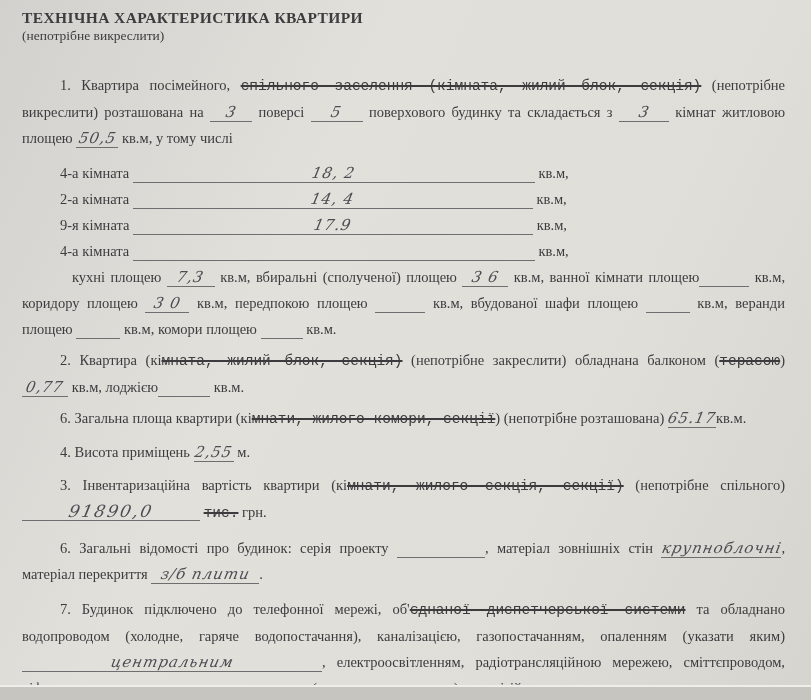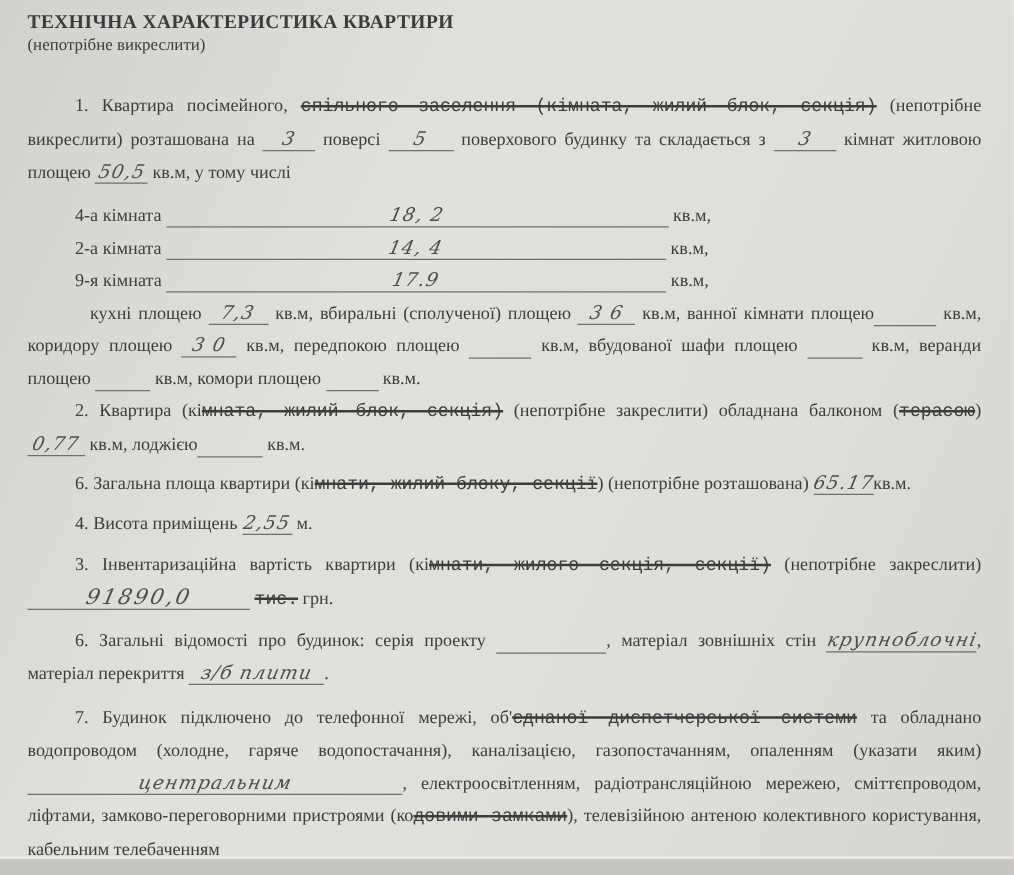--- a/index.html
+++ b/index.html
@@ -50,22 +50,23 @@
 <div class="sheet">
   <div class="title">
     <div class="t1">ТЕХНІЧНА ХАРАКТЕРИСТИКА КВАРТИРИ</div>
     <div class="t3">(непотрібне викреслити)</div>
   </div>
   <div id="doc-body">
       <div class="para num"><span class="txt">1. Квартира посімейного, </span><span class="st">спільного заселення (кімната, жилий блок, секція)</span><span class="txt"> (непотрібне викреслити) розташована на </span><span class="fill" style="width: 42px;"><span class="ink">3</span></span><span class="txt"> поверсі </span><span class="fill" style="width: 52px;"><span class="ink">5</span></span><span class="txt"> поверхового будинку та складається з </span><span class="fill" style="width: 50px;"><span class="ink">3</span></span><span class="txt"> кімнат житловою площею </span><span class="fill" style="width: 42px;"><span class="ink">50,5</span></span><span class="txt"> кв.м, у тому числі</span></div>
       <div class="para room"><span class="txt">4-а кімната </span><span class="fill" style="width: 402px;"><span class="ink">18, 2</span></span><span class="txt"> кв.м,</span></div>
       <div class="para room"><span class="txt">2-а кімната </span><span class="fill" style="width: 400px;"><span class="ink">14, 4</span></span><span class="txt"> кв.м,</span></div>
       <div class="para room"><span class="txt">9-я кімната </span><span class="fill" style="width: 400px;"><span class="ink">17.9</span></span><span class="txt"> кв.м,</span></div>
+      <div class="para room"><span class="txt">4-а кімната </span><span class="fill" style="width: 402px;"><span class="ink"></span></span><span class="txt"> кв.м,</span></div>
       <div class="para kindent"><span class="txt">кухні площею </span><span class="fill" style="width: 48px;"><span class="ink">7,3</span></span><span class="txt"> кв.м, вбиральні (сполученої) площею </span><span class="fill" style="width: 46px;"><span class="ink">3 6</span></span><span class="txt"> кв.м, ванної кімнати площею</span><span class="fill" style="width: 50px;"><span class="ink"></span></span><span class="txt"> кв.м, коридору площею </span><span class="fill" style="width: 44px;"><span class="ink">3 0</span></span><span class="txt"> кв.м, передпокою площею </span><span class="fill" style="width: 50px;"><span class="ink"></span></span><span class="txt"> кв.м, вбудованої шафи площею </span><span class="fill" style="width: 44px;"><span class="ink"></span></span><span class="txt"> кв.м, веранди площею </span><span class="fill" style="width: 44px;"><span class="ink"></span></span><span class="txt"> кв.м, комори площею </span><span class="fill" style="width: 42px;"><span class="ink"></span></span><span class="txt"> кв.м.</span></div>
       <div class="para num"><span class="txt">2. Квартира (кі</span><span class="st">мната, жилий блок, секція)</span><span class="txt"> (непотрібне закреслити) обладнана балконом (</span><span class="st">терасою</span><span class="txt">) </span><span class="fill" style="width: 46px;"><span class="ink">0,77</span></span><span class="txt"> кв.м, лоджією</span><span class="fill" style="width: 52px;"><span class="ink"></span></span><span class="txt"> кв.м.</span></div>
-      <div class="para num"><span class="txt">6. Загальна площа квартири (кі</span><span class="st">мнати, жилий блоку, секції</span><span class="txt">) (непотрібне розташована) </span><span class="fill" style="width: 48px;"><span class="ink">65.17</span></span><span class="txt">кв.м.</span></div>
+      <div class="para num"><span class="txt">6. Загальна площа квартири (кі</span><span class="st">мнати, жилого комори, секції</span><span class="txt">) (непотрібне розташована) </span><span class="fill" style="width: 48px;"><span class="ink">65.17</span></span><span class="txt">кв.м.</span></div>
       <div class="para num"><span class="txt">4. Висота приміщень </span><span class="fill" style="width: 40px;"><span class="ink">2,55</span></span><span class="txt"> м.</span></div>
-      <div class="para num"><span class="txt">3. Інвентаризаційна вартість квартири (кі</span><span class="st">мнати, жилого секція, секції)</span><span class="txt"> (непотрібне закреслити)</span><span class="fill big" style="width: 178px;"><span class="ink">91890,0</span></span><span class="txt"> </span><span class="st">тис.</span><span class="txt"> грн.</span></div>
+      <div class="para num"><span class="txt">3. Інвентаризаційна вартість квартири (кі</span><span class="st">мнати, жилого секція, секції)</span><span class="txt"> (непотрібне спільного)</span><span class="fill big" style="width: 178px;"><span class="ink">91890,0</span></span><span class="txt"> </span><span class="st">тис.</span><span class="txt"> грн.</span></div>
       <div class="para num"><span class="txt">6. Загальні відомості про будинок: серія проекту </span><span class="fill" style="width: 88px;"><span class="ink"></span></span><span class="txt">, матеріал зовнішніх стін </span><span class="fill" style="width: 120px;"><span class="ink">крупноблочні</span></span><span class="txt">, матеріал перекриття </span><span class="fill" style="width: 108px;"><span class="ink">з/б плити</span></span><span class="txt">.</span></div>
       <div class="para num"><span class="txt">7. Будинок підключено до телефонної мережі, об'</span><span class="st">єднаної диспетчерської системи</span><span class="txt"> та обладнано водопроводом (холодне, гаряче водопостачання), каналізацією, газопостачанням, опаленням (указати яким) </span><span class="fill" style="width: 300px;"><span class="ink">центральним</span></span><span class="txt">, електроосвітленням, радіотрансляційною мережею, сміттєпроводом, ліфтами, замково-переговорними пристроями (ко</span><span class="st">довими замками</span><span class="txt">), телевізійною антеною колективного користування, кабельним телебаченням </span></div>
     </div>
   <div class="bottom-band"></div>
 </div>
 
 </body></html>

